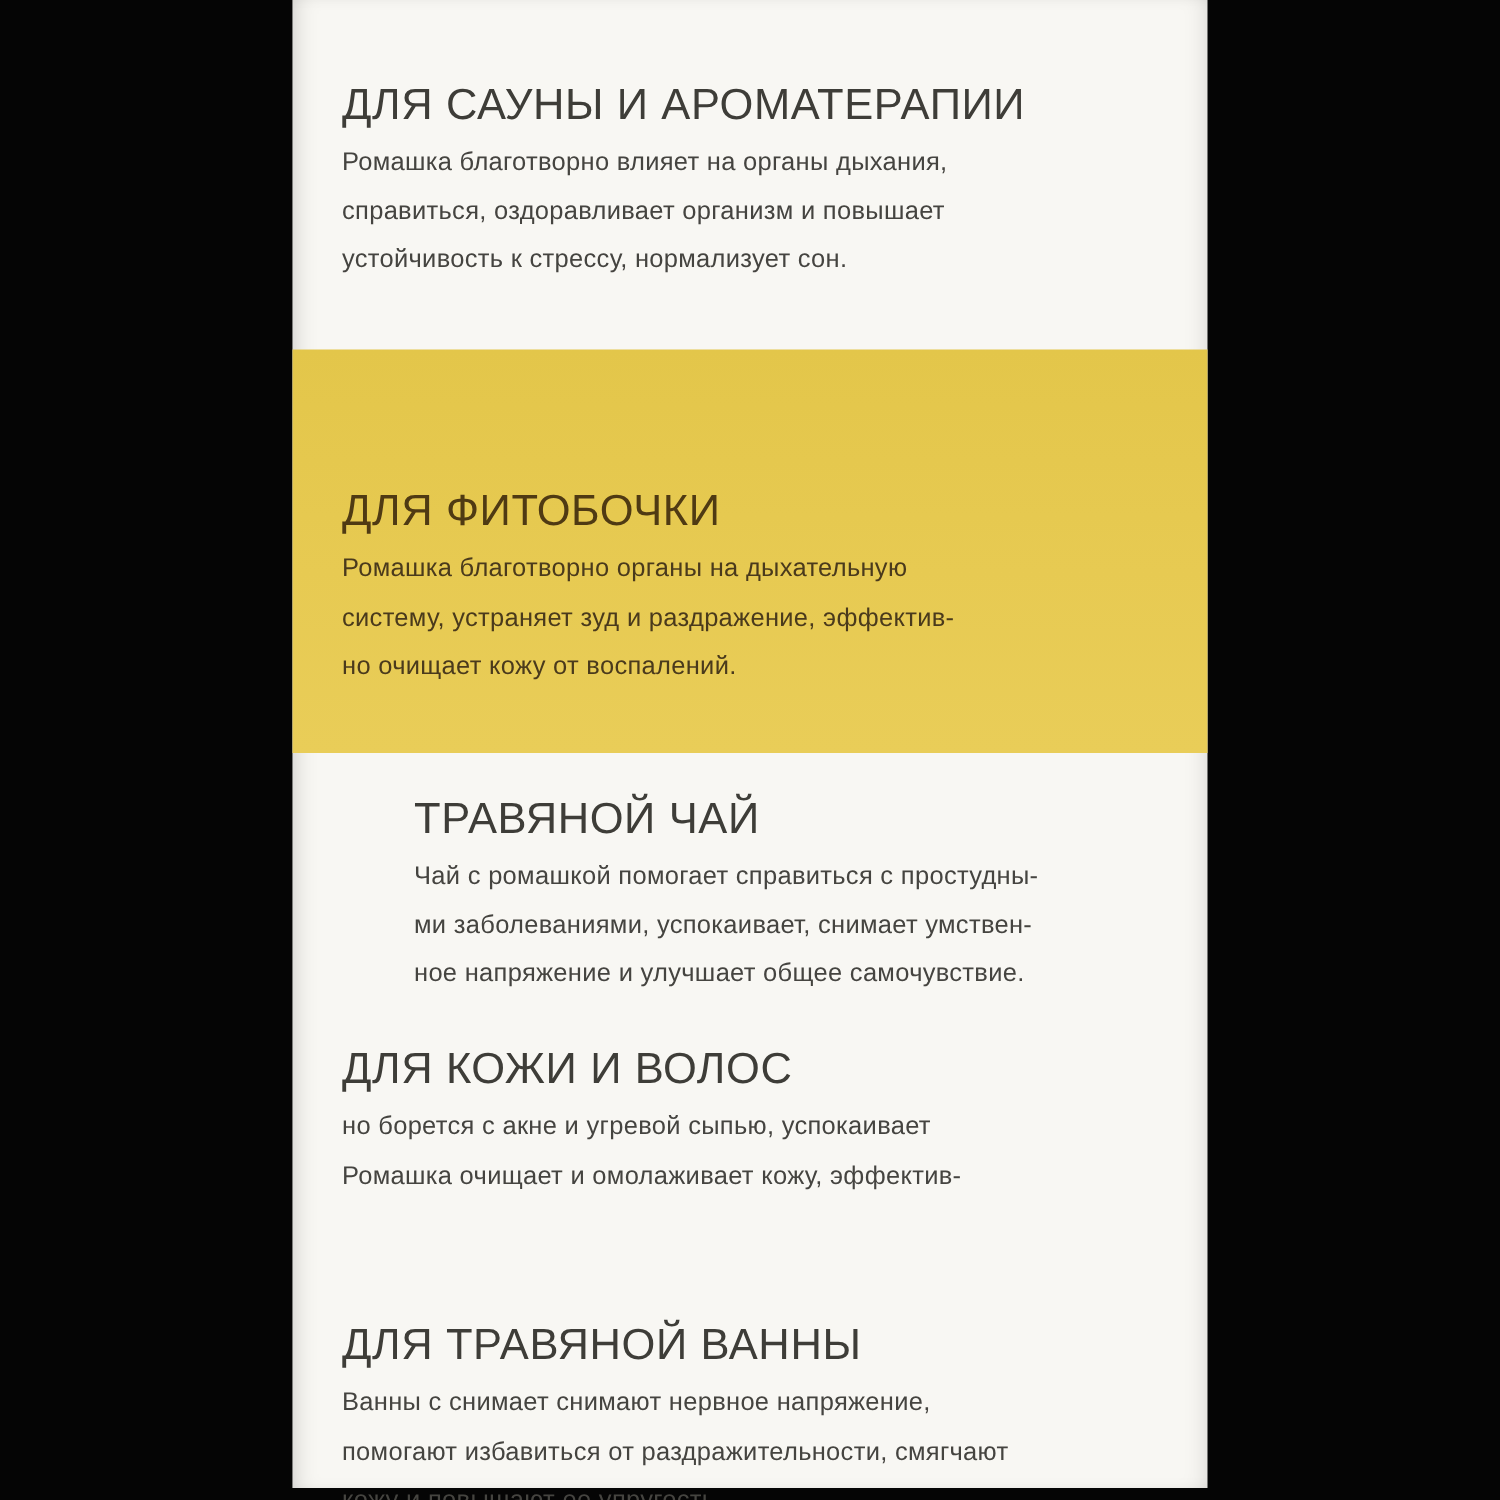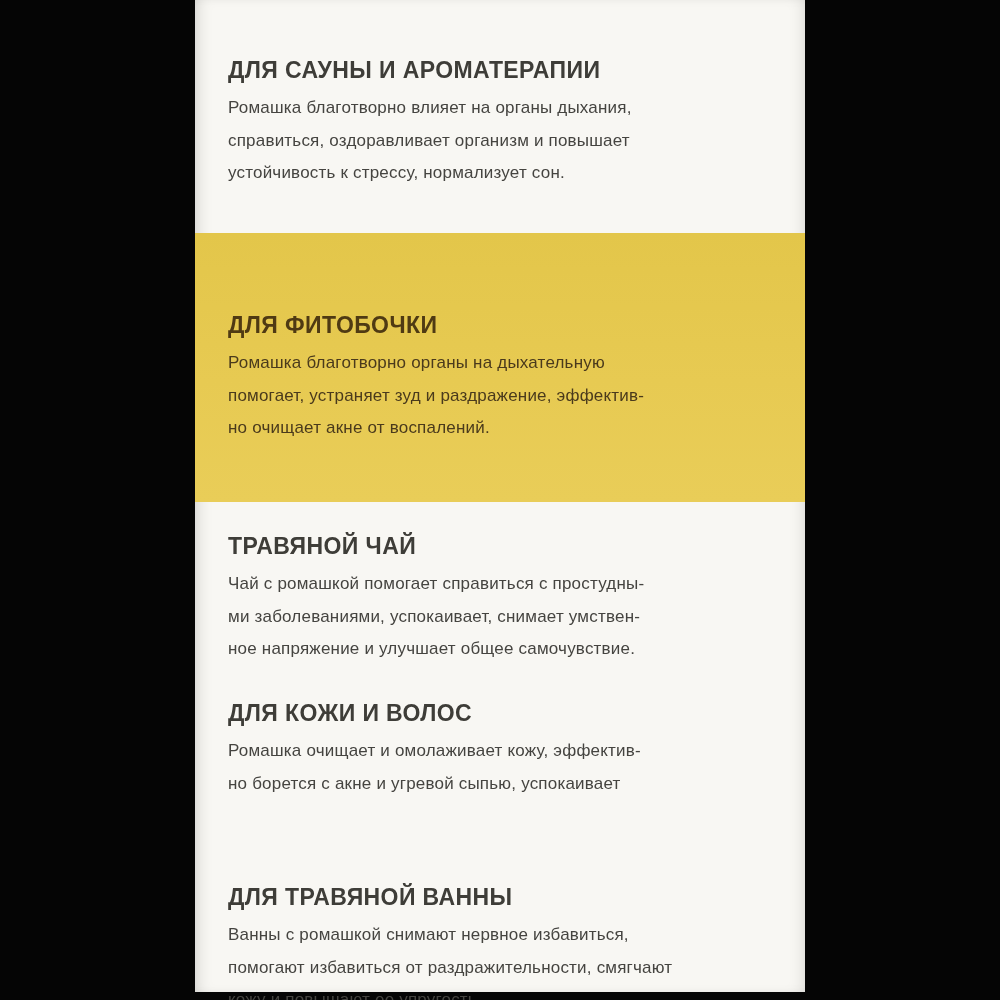--- a/index.html
+++ b/index.html
@@ -17,86 +17,86 @@
     background:#f8f7f3;
     box-shadow:inset 10px 0 18px -12px rgba(0,0,0,.25),
                inset -10px 0 18px -12px rgba(0,0,0,.18);
   }
   .section{
     position:absolute;
     left:33px;right:25px;
   }
   .section h2{
     margin:0 0 4px 0;
-    font-size:23px;
+    font-size:29px;
     line-height:36px;
-    font-weight:700;
+    font-weight:400;
     letter-spacing:.4px;
     color:#3e3d38;
   }
   .body-line{
     font-size:17px;
     line-height:32.5px;
     letter-spacing:.2px;
     color:#454440;
     white-space:nowrap;
   }
   .band{
     position:absolute;
     left:0;top:233px;
     width:100%;height:269px;
     background:linear-gradient(180deg,#e3c64a 0%,#e7ca52 55%,#e9cd58 100%);
   }
   .band .section{
     position:absolute;
     top:74px;left:33px;right:25px;
   }
-  .band h2{color:#4f3a13;}
+  .band h2{color:#4f3a13;margin-top:16px;}
   .band .body-line{color:#4a3a1c;}
   .sec-sauna{top:52px;}
-  .sec-tea{top:528px;}
+  .sec-tea{top:528px;margin-left:48px;}
   .sec-skin{top:695px;}
   .sec-bath{top:879px;}
 </style>
 </head>
 <body>
 
 <div class="stage">
   <div class="card">
 
     <div class="section sec-sauna">
       <h2>ДЛЯ САУНЫ И АРОМАТЕРАПИИ</h2>
       <div class="body-line">Ромашка благотворно влияет на органы дыхания,</div>
       <div class="body-line">справиться, оздоравливает организм и повышает</div>
       <div class="body-line">устойчивость к стрессу, нормализует сон.</div>
     </div>
 
     <div class="band">
       <div class="section">
         <h2>ДЛЯ ФИТОБОЧКИ</h2>
         <div class="body-line">Ромашка благотворно органы на дыхательную</div>
-        <div class="body-line">помогает, устраняет зуд и раздражение, эффектив-</div>
-        <div class="body-line">но очищает акне от воспалений.</div>
+        <div class="body-line">систему, устраняет зуд и раздражение, эффектив-</div>
+        <div class="body-line">но очищает кожу от воспалений.</div>
       </div>
     </div>
 
     <div class="section sec-tea">
       <h2>ТРАВЯНОЙ ЧАЙ</h2>
       <div class="body-line">Чай с ромашкой помогает справиться с простудны-</div>
       <div class="body-line">ми заболеваниями, успокаивает, снимает умствен-</div>
       <div class="body-line">ное напряжение и улучшает общее самочувствие.</div>
     </div>
 
     <div class="section sec-skin">
       <h2>ДЛЯ КОЖИ И ВОЛОС</h2>
+      <div class="body-line">но борется с акне и угревой сыпью, успокаивает</div>
       <div class="body-line">Ромашка очищает и омолаживает кожу, эффектив-</div>
-      <div class="body-line">но борется с акне и угревой сыпью, успокаивает</div>
     </div>
 
     <div class="section sec-bath">
       <h2>ДЛЯ ТРАВЯНОЙ ВАННЫ</h2>
-      <div class="body-line">Ванны с ромашкой снимают нервное избавиться,</div>
+      <div class="body-line">Ванны с снимает снимают нервное напряжение,</div>
       <div class="body-line">помогают избавиться от раздражительности, смягчают</div>
       <div class="body-line">кожу и повышают ее упругость.</div>
     </div>
 
   </div>
 </div>
 
 </body></html>

